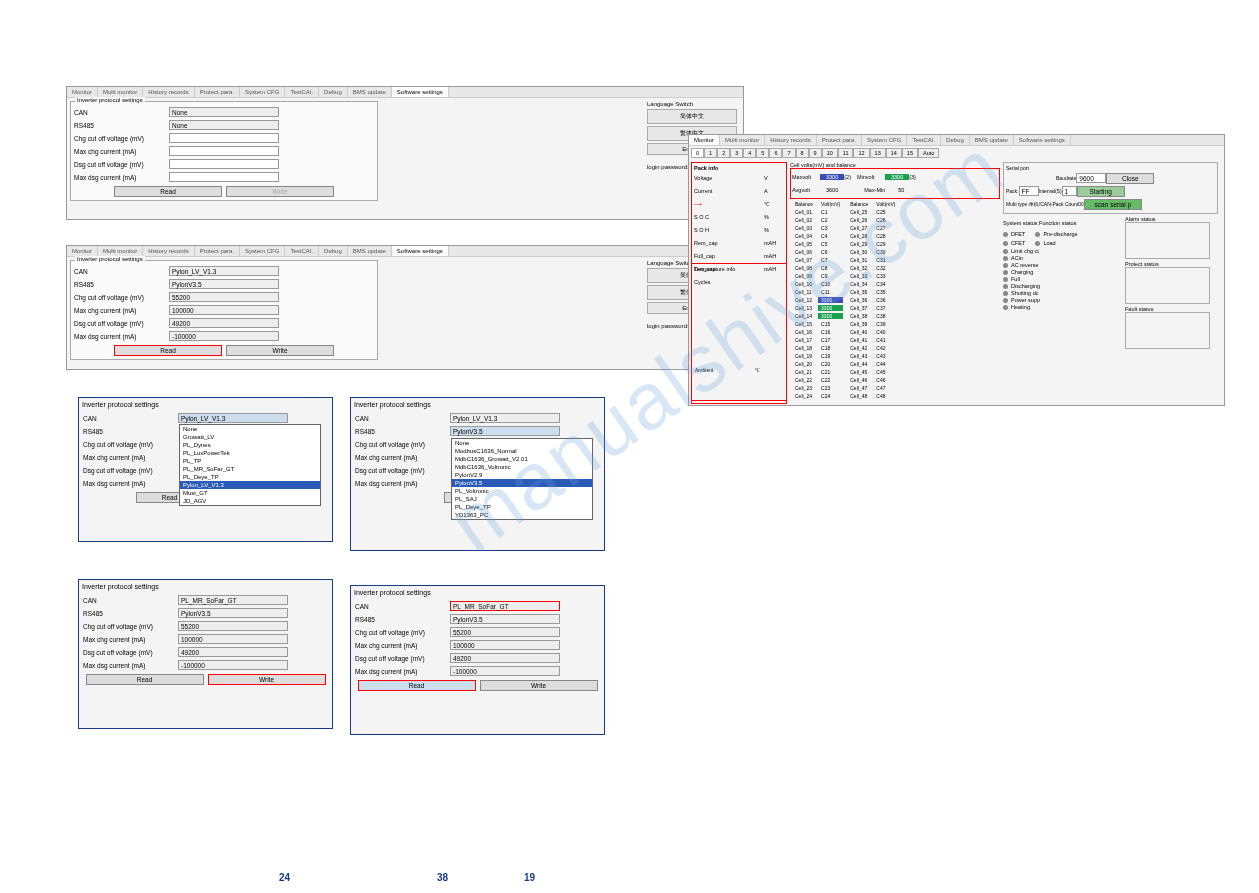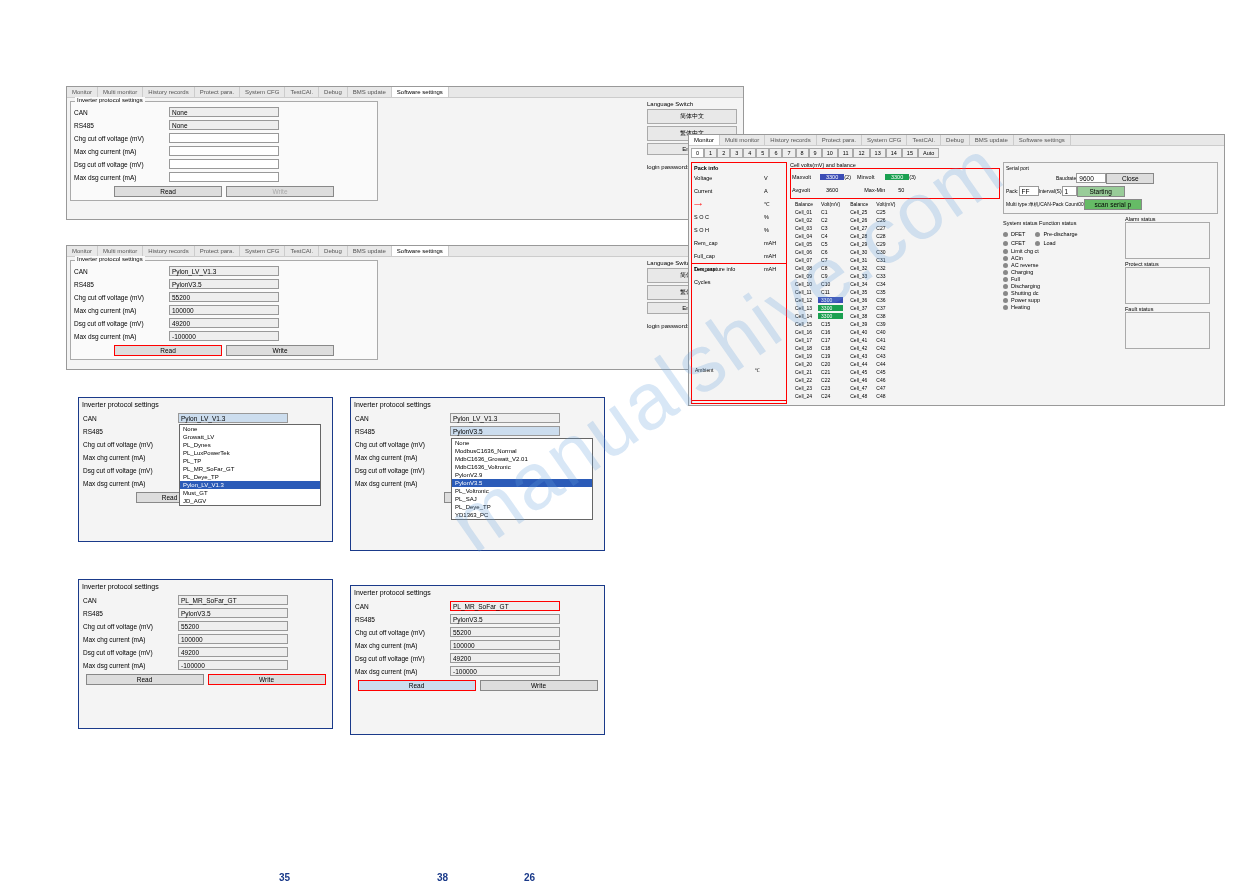--- a/index.html
+++ b/index.html
@@ -684,15 +684,15 @@
 </div>
 </div>
 </div>
 
 <div class="redbox" style="position:absolute;left:2px;top:128px;width:90px;height:135px;padding:2px">
 <div style="font-size:5.5px">Temperature info</div>
 <div style="position:absolute;bottom:30px;left:3px;font-size:5px"><span>Ambient</span> <span style="margin-left:40px">℃</span></div>
 </div>
 </div>
 
-<div class="pagenum" style="left:279px">35</div>
+<div class="pagenum" style="left:279px">24</div>
 <div class="pagenum" style="left:437px">38</div>
-<div class="pagenum" style="left:524px">26</div>
+<div class="pagenum" style="left:524px">19</div>
 
 </body></html>

